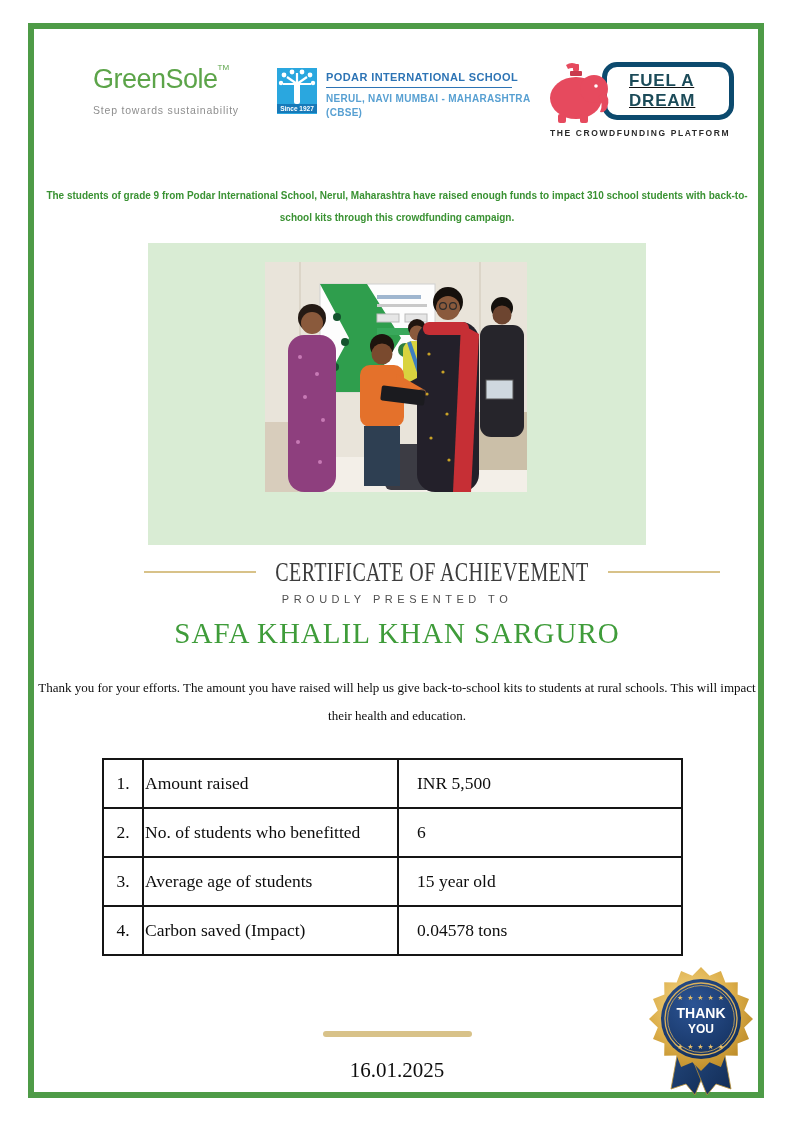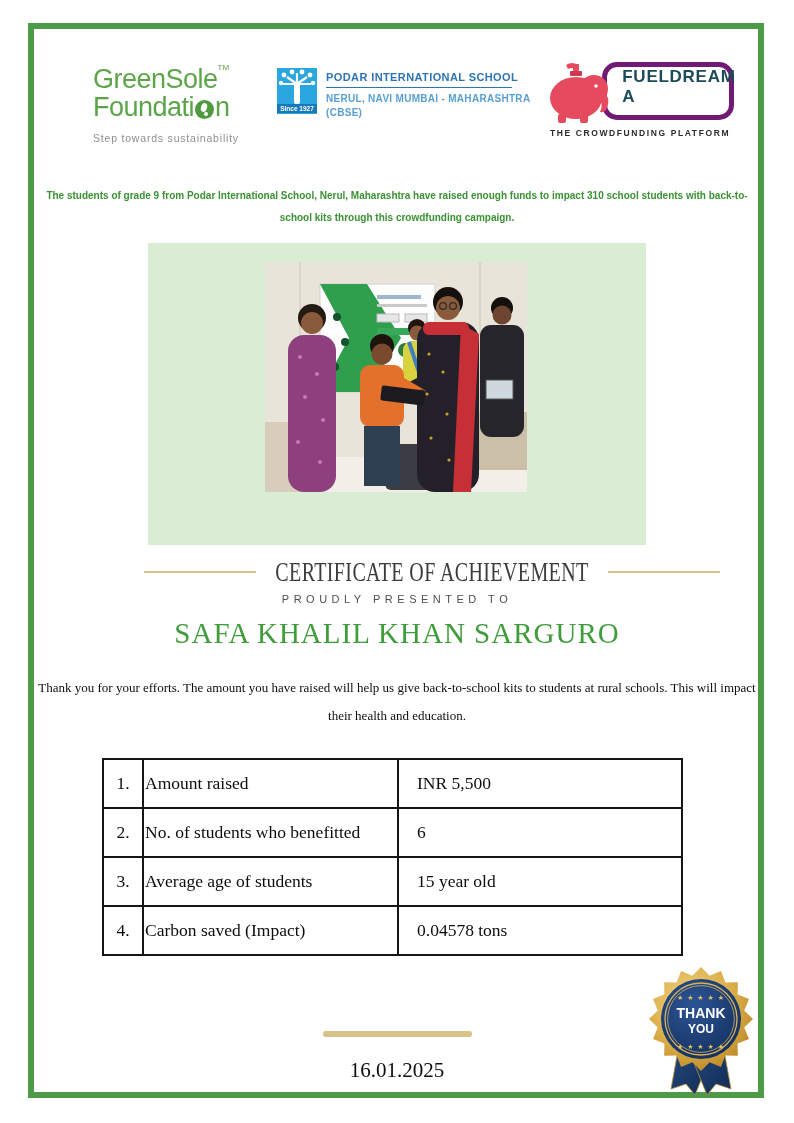--- a/index.html
+++ b/index.html
@@ -22,22 +22,22 @@
   .podar-box{width:40px;height:46px;background:#2aa7df;position:relative;flex:none;}
   .podar-box svg{display:block;}
   .podar-since{position:absolute;left:0;bottom:1px;width:100%;text-align:center;font-size:6.5px;font-weight:700;color:#fff;background:#1779b8;padding:1px 0;}
   .podar-text{margin-left:9px;padding-top:3px;}
   .podar-l1{font-size:11px;letter-spacing:0.4px;color:#2d74b5;font-weight:600;}
   .podar-hr{height:1px;background:#2d74b5;width:186px;margin:4px 0 4px 0;}
   .podar-l2,.podar-l3{font-size:10px;letter-spacing:0.3px;color:#58a0d2;font-weight:600;line-height:1.35;}
 
   .fuel{position:absolute;left:546px;top:58px;width:170px;font-family:"Liberation Sans",sans-serif;}
   .fuel-ele{position:absolute;left:0;top:4px;z-index:2;}
-  .fuel-box{position:absolute;left:56px;top:4px;width:100px;height:48px;border:5px solid #701a75;border-radius:15px;
-            display:flex;flex-direction:row;justify-content:center;padding-left:22px;z-index:1;background:#fff;}
+  .fuel-box{position:absolute;left:56px;top:4px;width:100px;height:48px;border:5px solid #0c4a6e;border-radius:15px;
+            display:flex;flex-direction:column;justify-content:center;padding-left:22px;z-index:1;background:#fff;text-decoration:underline;}
   .fuel-w{font-size:17px;font-weight:800;color:#1c4b59;letter-spacing:0.8px;line-height:1.18;}
   .fuel-tag{position:absolute;left:4px;top:70px;width:166px;font-size:8.5px;font-weight:700;letter-spacing:1.6px;color:#2b2b2b;white-space:nowrap;}
 
   
   .intro{position:absolute;left:37px;top:175px;width:720px;text-align:center;
          font-family:"Liberation Sans",sans-serif;font-weight:700;font-size:10px;line-height:22px;color:#3a9233;}
 
   
   .panel{position:absolute;left:148px;top:243px;width:498px;height:302px;background:#d9ecd4;}
   .photo{position:absolute;left:117px;top:19px;width:262px;height:230px;overflow:hidden;}
@@ -69,25 +69,20 @@
   .badge{position:absolute;left:636px;top:957px;}
 </style>
 </head>
 <body>
 
 <div class="page">
   <div class="frame"></div>
 
   <div class="gs-logo">
     <div class="gs-l1"><span>GreenSole</span><sup>TM</sup></div>
-    <div class="gs-l2">
-        <span>Foundati</span>
-        <span class="gs-foot"></span>
-        <span>n</span>
-      </div>
     <div class="gs-tag">Step towards sustainability</div>
   </div>
 
   <div class="podar">
     <div class="podar-box">
       <svg width="40" height="46" viewBox="0 0 40 46">
         <rect x="0" y="0" width="40" height="46" fill="#2aa7df"></rect>
         <rect x="17" y="14" width="6" height="22" rx="2" fill="#ffffff"></rect>
         <path d="M20 16 L10 9 M20 16 L30 9 M20 14 L20 5 M20 16 L6 16 M20 16 L34 16" stroke="#ffffff" stroke-width="2.2" fill="none"></path>
         <circle cx="7" cy="7" r="2.4" fill="#ffffff"></circle>

